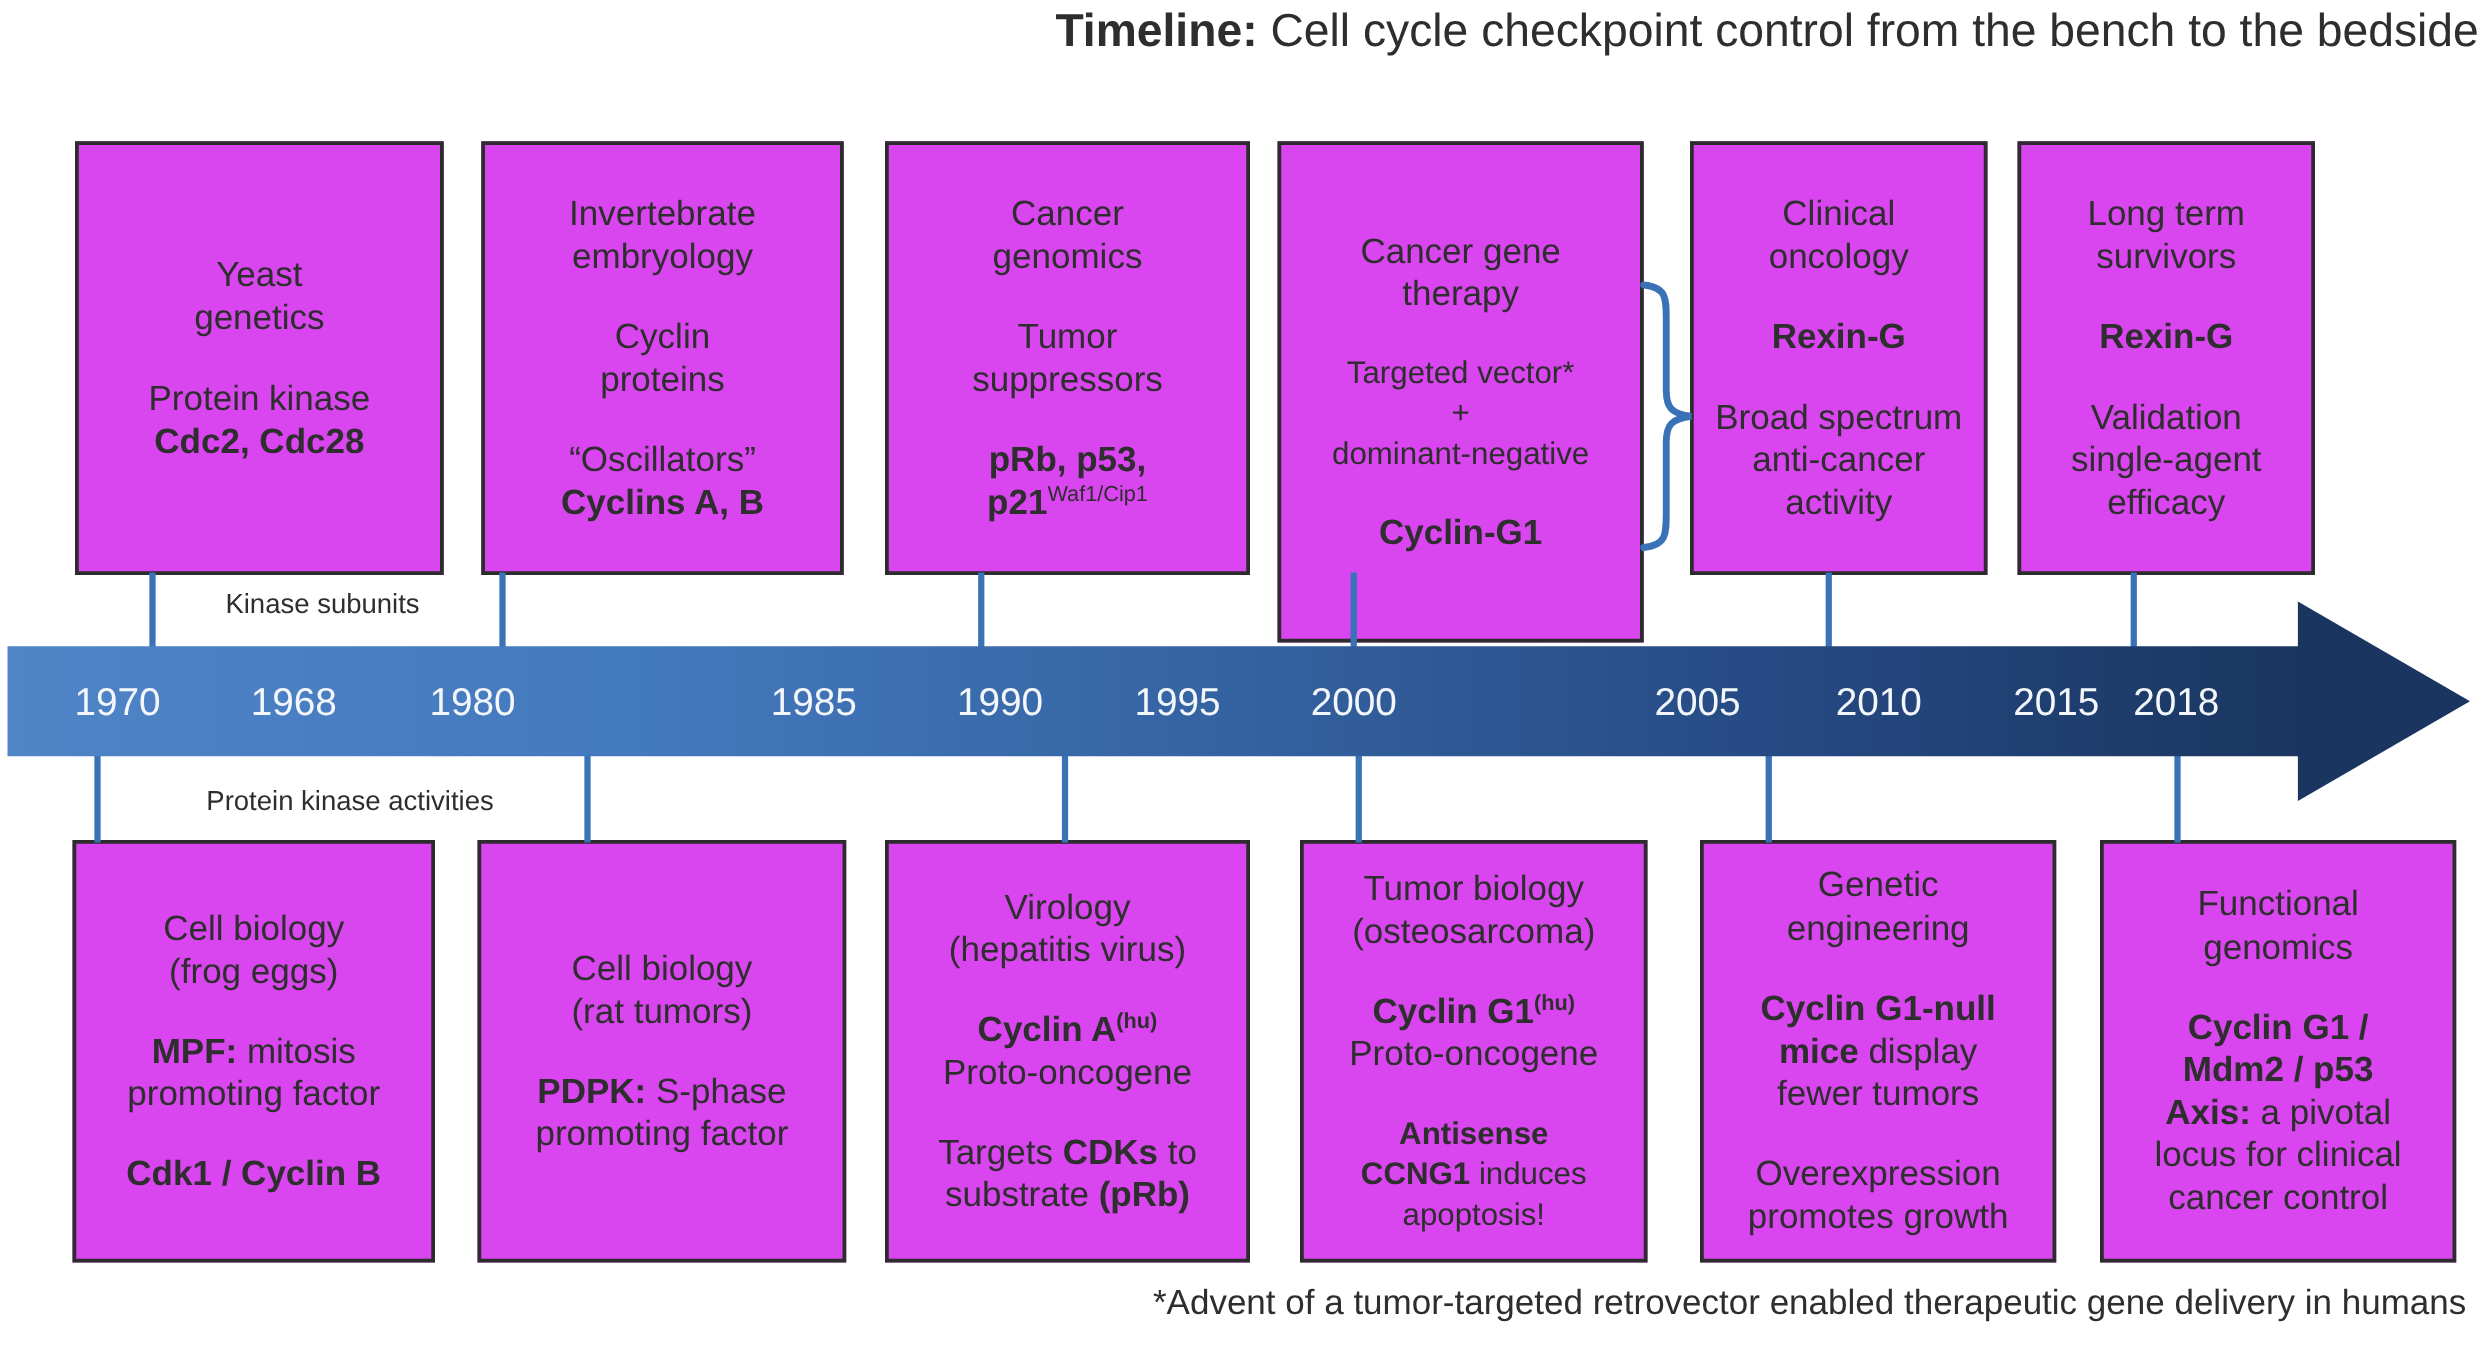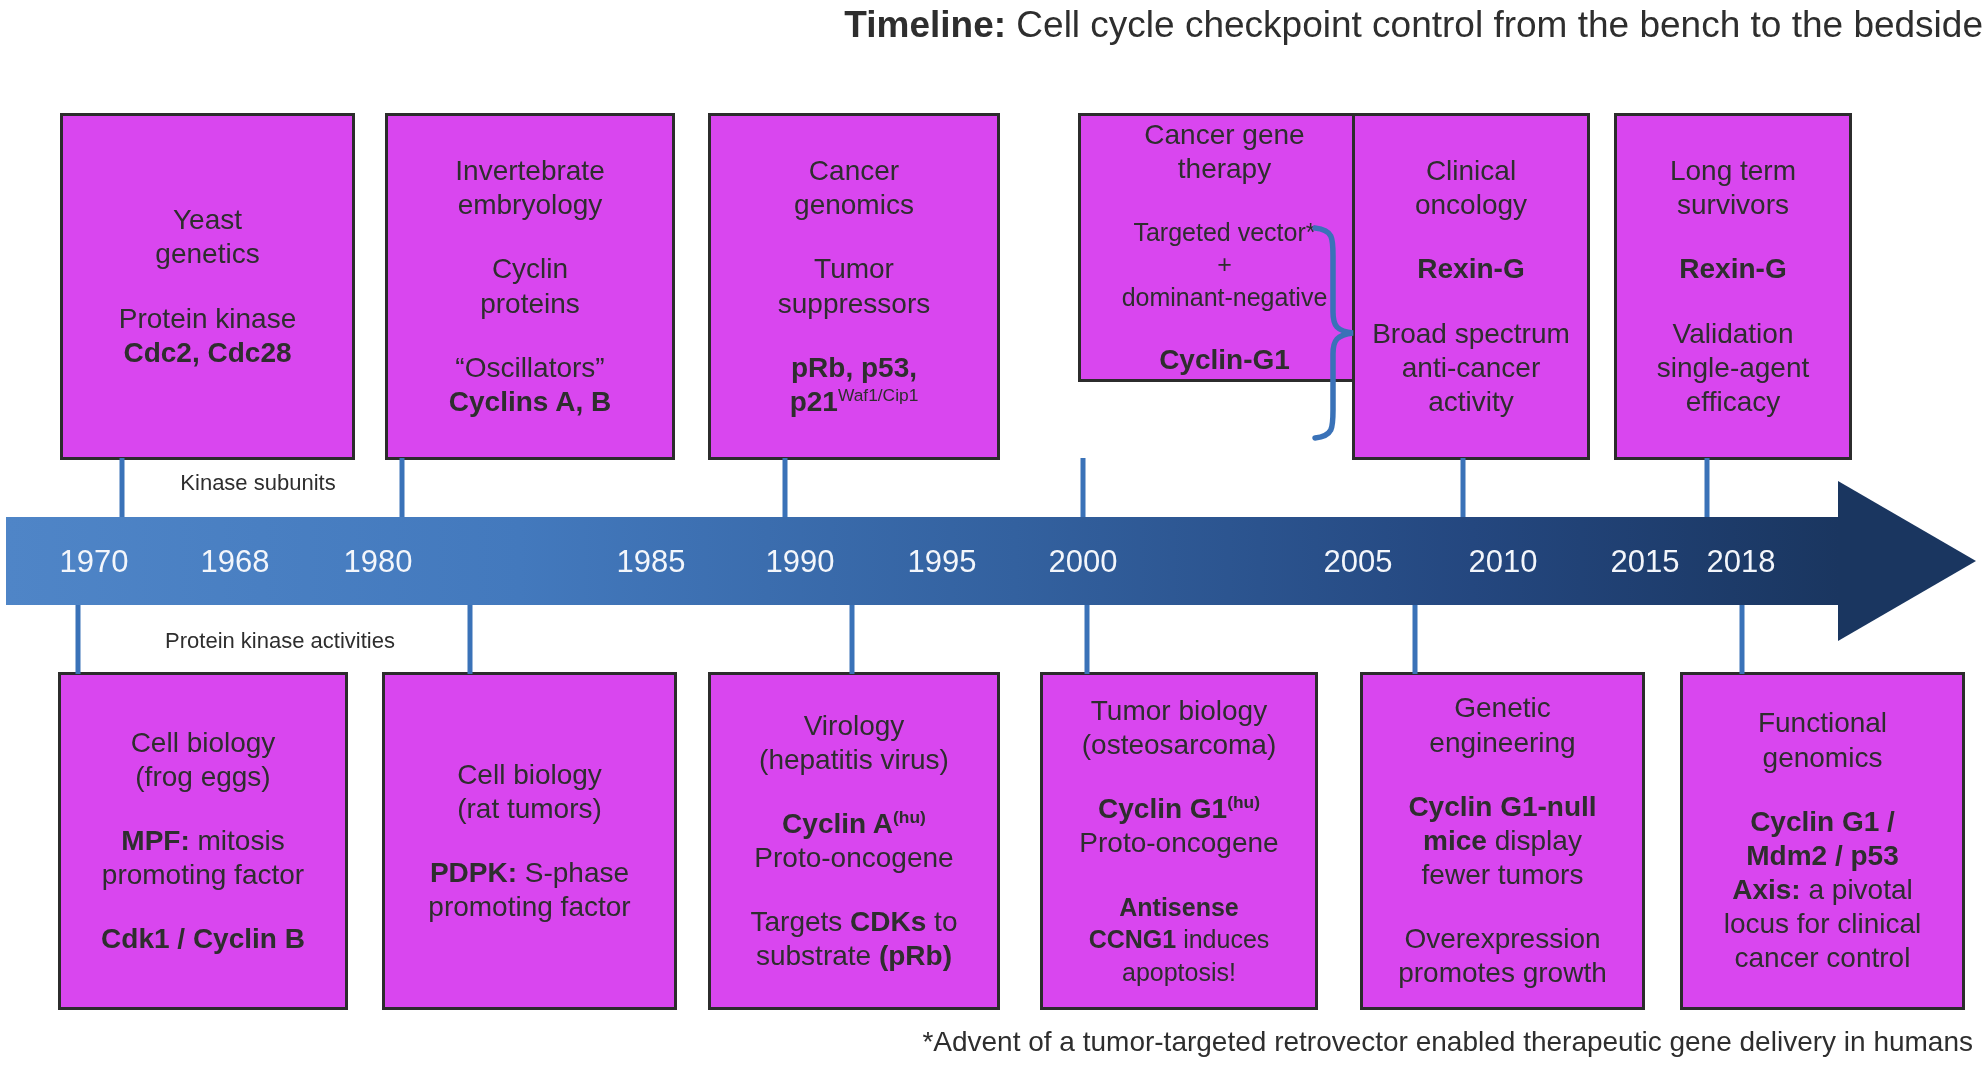--- a/index.html
+++ b/index.html
@@ -39,21 +39,21 @@
   <div class="box" style="left:385px;top:113px;width:290px;height:347px">
       <div class="para"><span>Invertebrate</span><br><span>embryology</span></div>
       <div class="para"><span>Cyclin</span><br><span>proteins</span></div>
       <div class="para"><span>“Oscillators”</span><br><span class="b">Cyclins A, B</span></div>
     </div>
   <div class="box" style="left:708px;top:113px;width:292px;height:347px">
       <div class="para"><span>Cancer</span><br><span>genomics</span></div>
       <div class="para"><span>Tumor</span><br><span>suppressors</span></div>
       <div class="para"><span class="b">pRb, p53,</span><br><span class="b">p21</span><sup>Waf1/Cip1</sup></div>
     </div>
-  <div class="box" style="left:1078px;top:113px;width:293px;height:269px">
+  <div class="box" style="left:1022px;top:113px;width:293px;height:401px">
       <div class="para"><span>Cancer gene</span><br><span>therapy</span></div>
       <div class="para small"><span>Targeted vector*</span><br><span>+</span><br><span>dominant-negative</span></div>
       <div class="para"><span class="b">Cyclin-G1</span></div>
     </div>
   <div class="box" style="left:1352px;top:113px;width:238px;height:347px">
       <div class="para"><span>Clinical</span><br><span>oncology</span></div>
       <div class="para"><span class="b">Rexin-G</span></div>
       <div class="para"><span>Broad spectrum</span><br><span>anti-cancer</span><br><span>activity</span></div>
     </div>
   <div class="box" style="left:1614px;top:113px;width:238px;height:347px">

